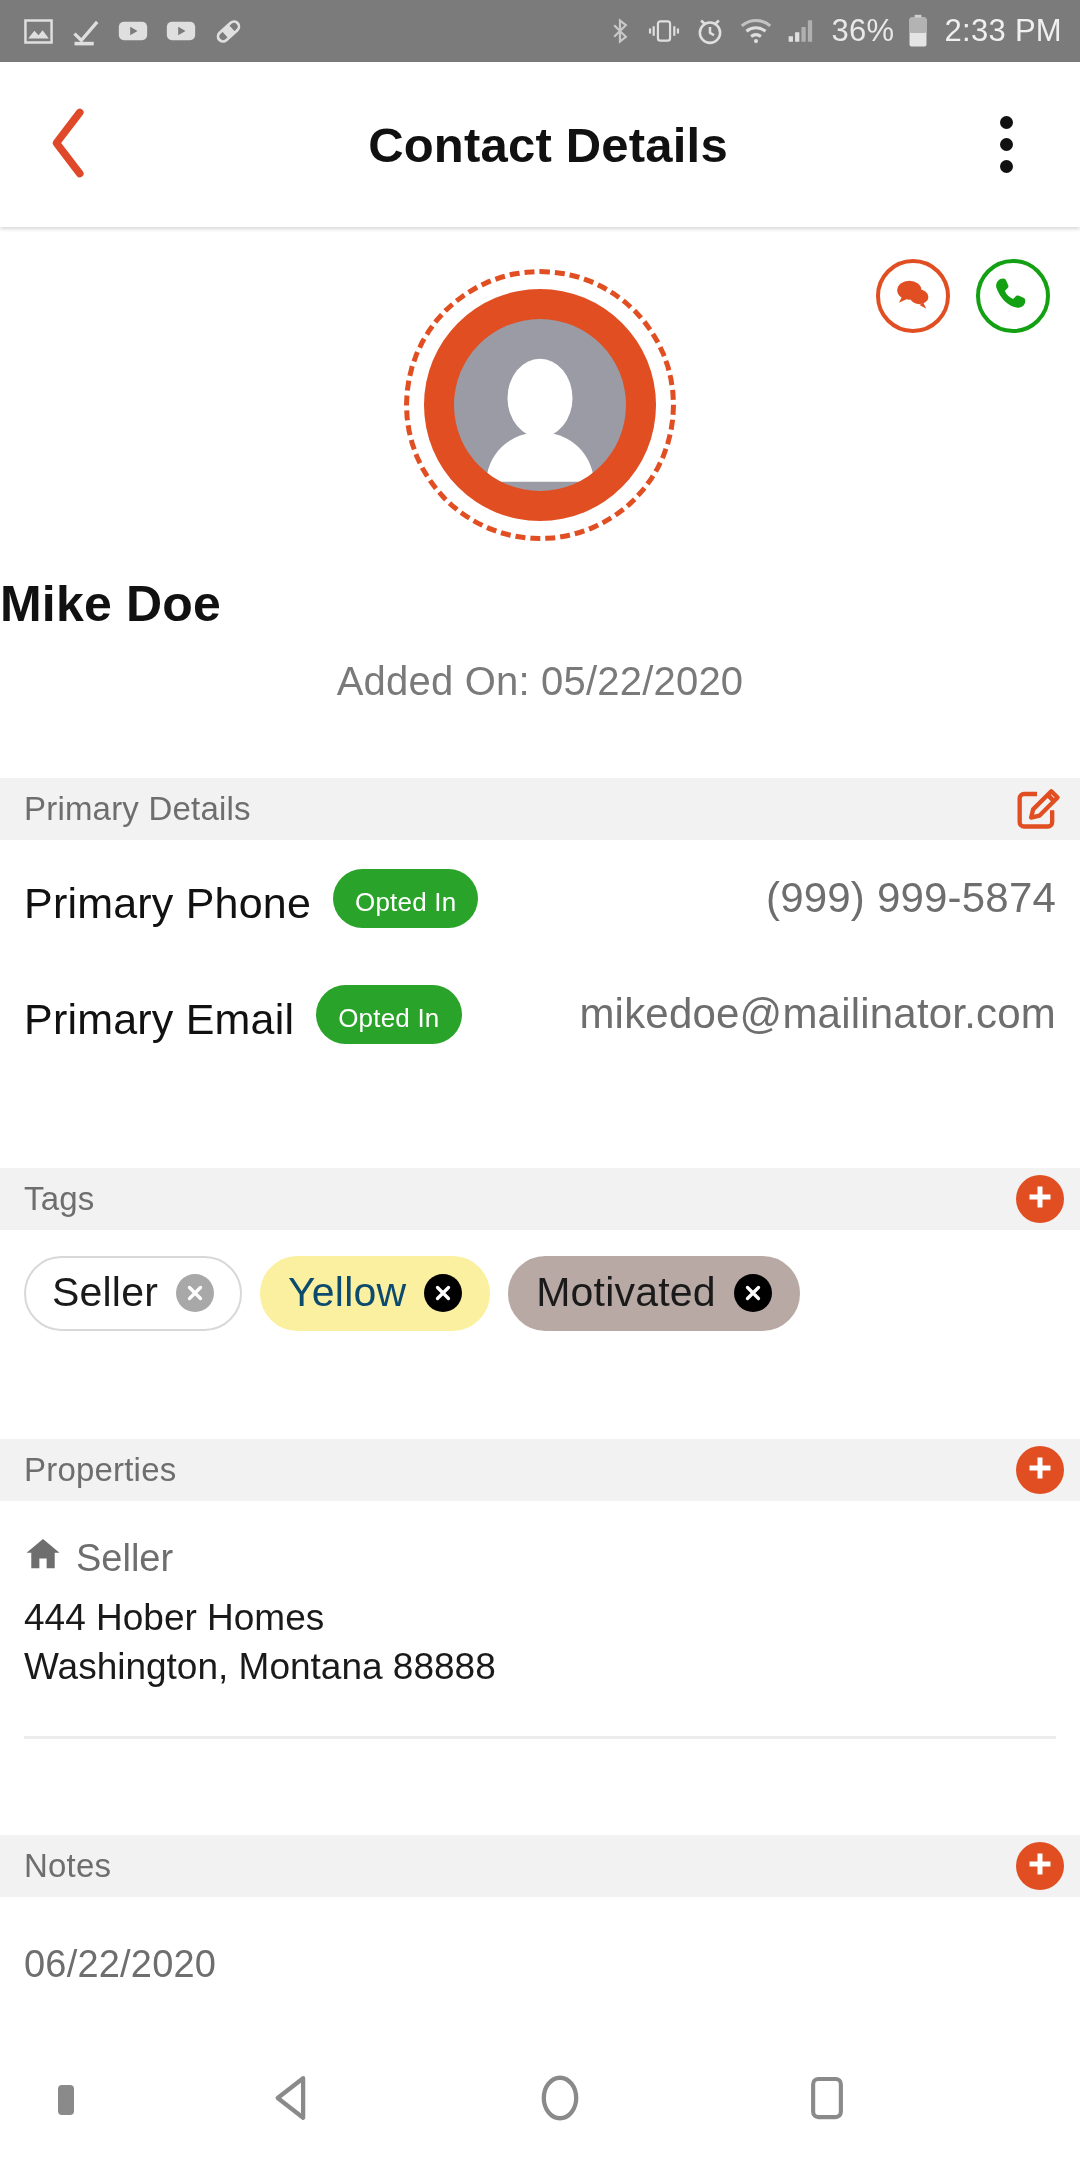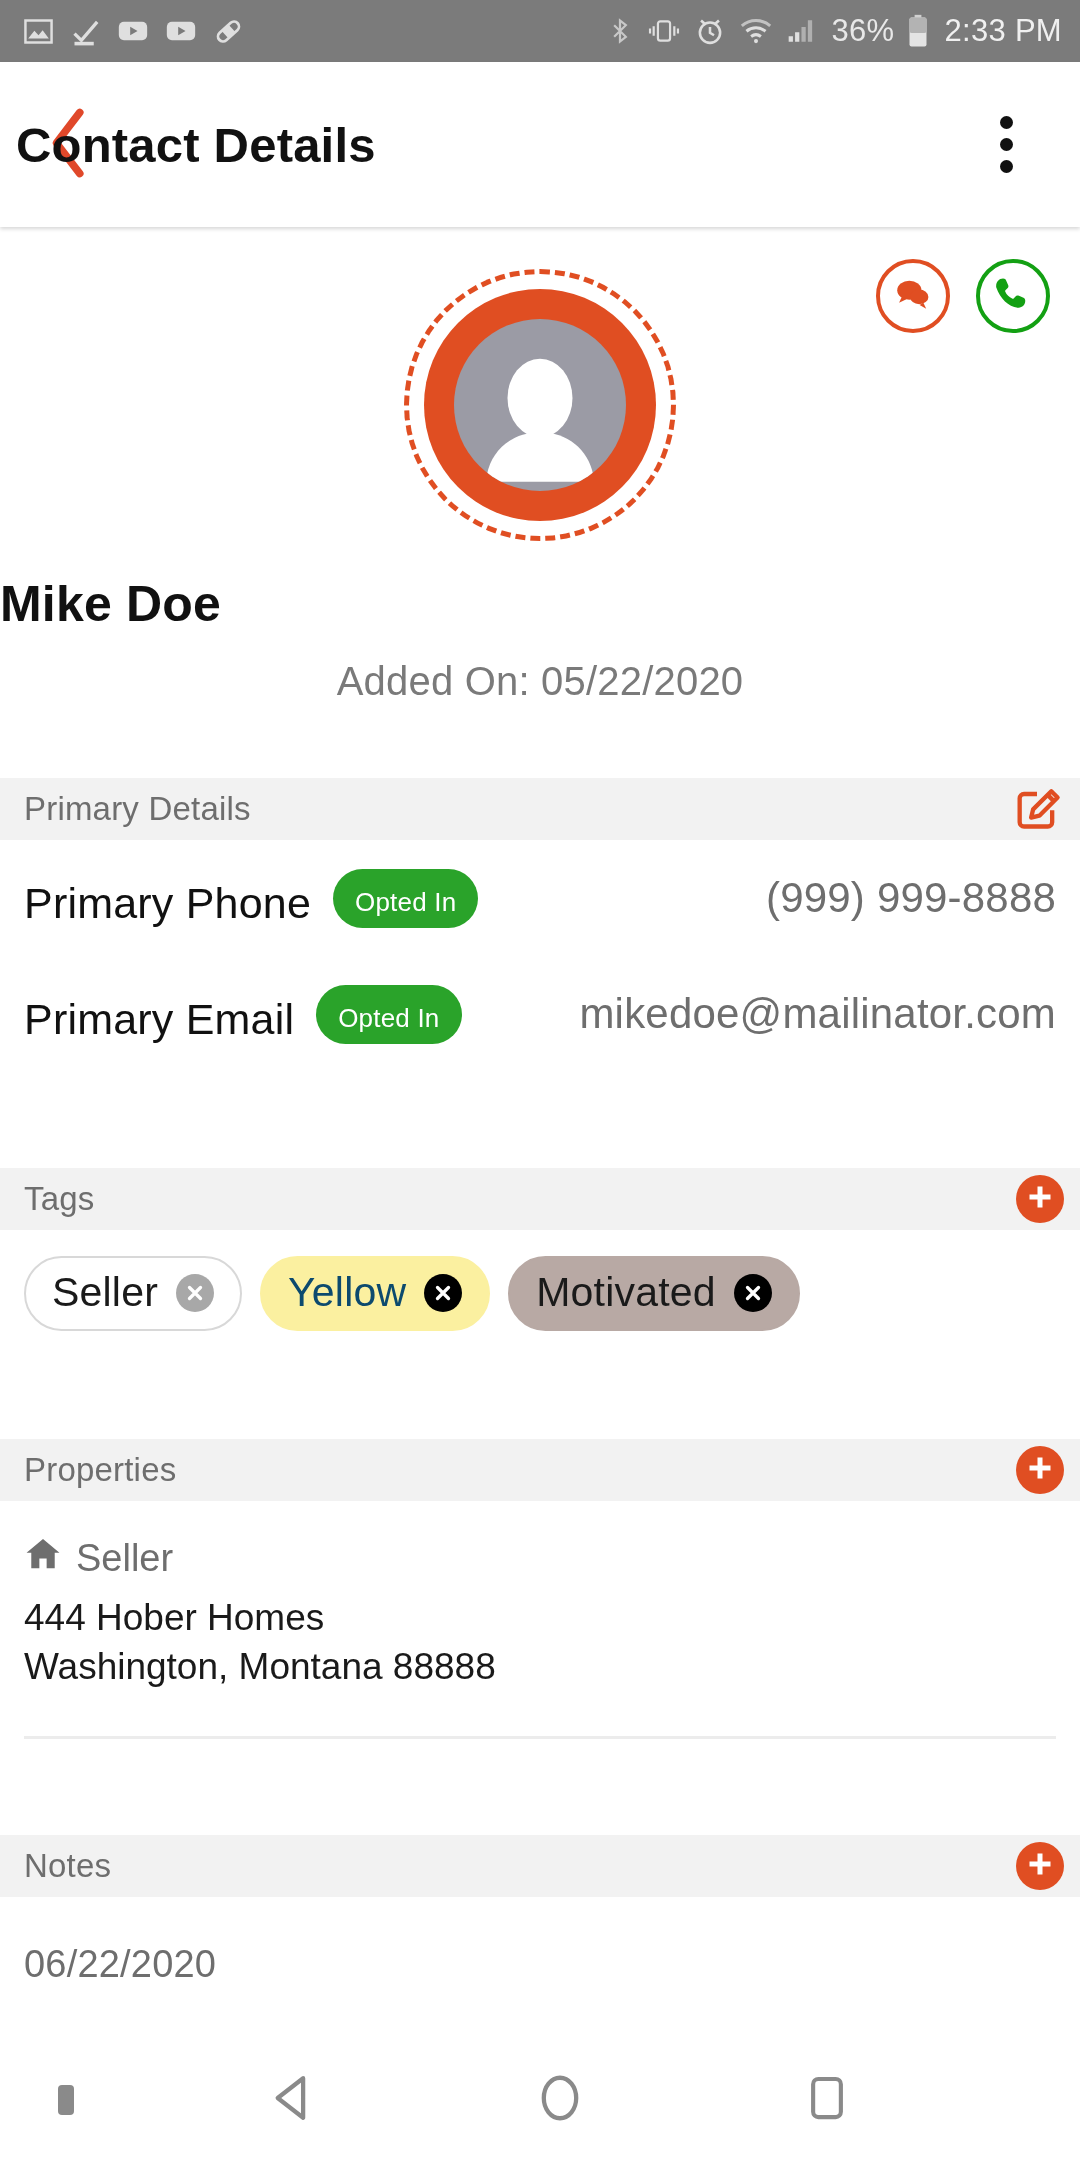--- a/index.html
+++ b/index.html
@@ -26,21 +26,21 @@
 
   
   .appbar {
     height:165px; flex:0 0 165px; background:#ffffff;
     display:flex; align-items:center; position:relative;
     box-shadow:0 2px 4px rgba(0,0,0,.16);
     z-index:5;
   }
   .back-btn { width:110px; height:110px; margin-left:14px; display:flex; align-items:center; justify-content:center; }
   .appbar-title {
-    position:absolute; left:16px; right:0; 
+    position:absolute; left:16px; right:0; text-align:center;
     font-size:49px; font-weight:bold; color:#111; letter-spacing:.2px;
   }
   .overflow-btn {
     position:absolute; right:28px; width:92px; height:110px;
     display:flex; flex-direction:column; align-items:center; justify-content:center; gap:9px;
   }
   .dot { width:13px; height:13px; border-radius:50%; background:#111; }
 
   
   .content { flex:1 1 auto; background:#ffffff; position:relative; overflow:hidden; }
@@ -295,21 +295,21 @@
           </svg>
         </span>
       </span>
     </div>
     <div class="pd-body">
       <div class="pd-row">
         <div class="pd-left">
           <span class="pd-label">Primary Phone</span>
           <span class="badge">Opted In</span>
         </div>
-        <span class="pd-value">(999) 999-8888</span>
+        <span class="pd-value">(999) 999-5874</span>
       </div>
       <div class="pd-row">
         <div class="pd-left">
           <span class="pd-label">Primary Email</span>
           <span class="badge">Opted In</span>
         </div>
         <span class="pd-value">mikedoe@mailinator.com</span>
       </div>
     </div>
 

